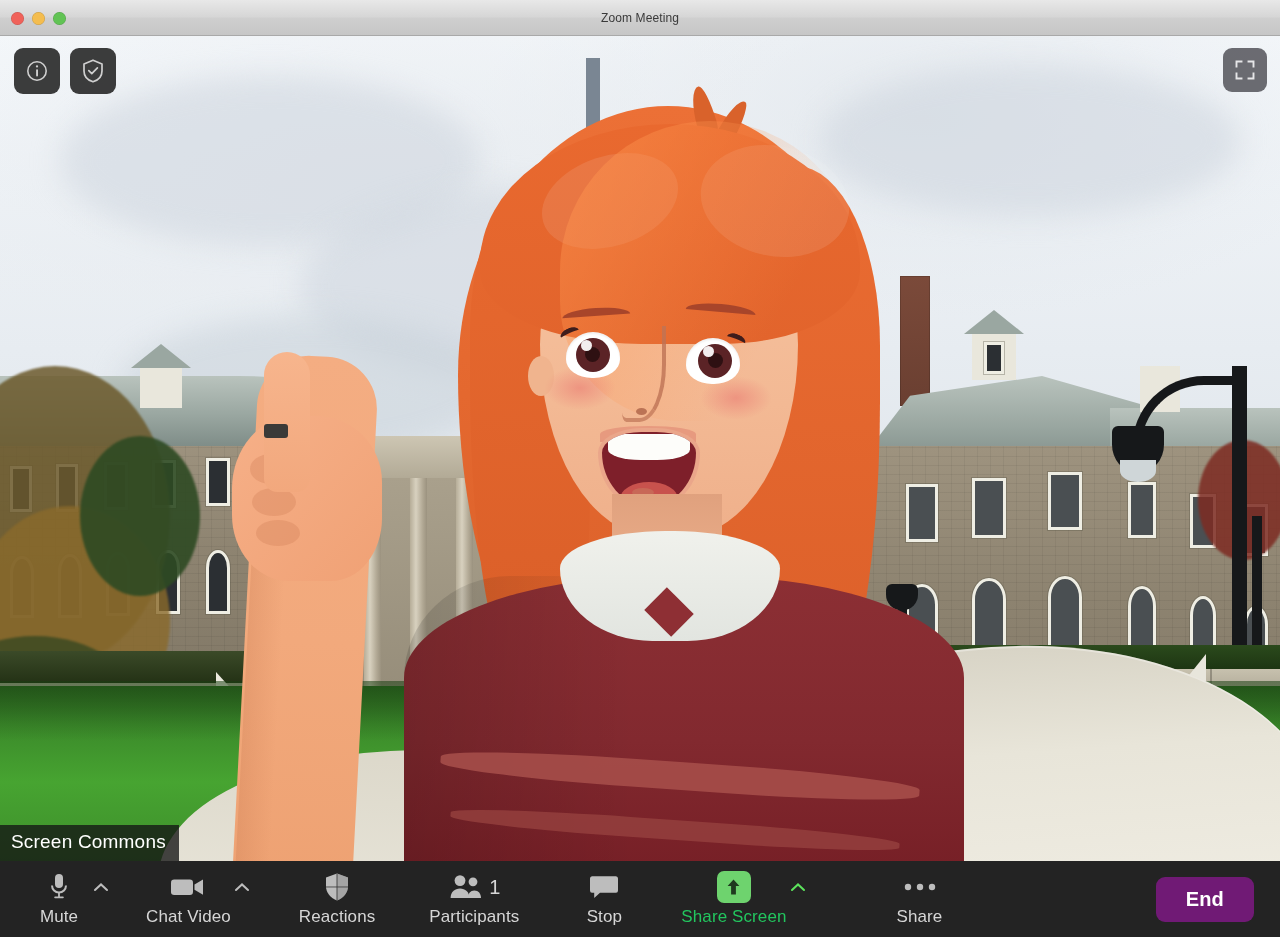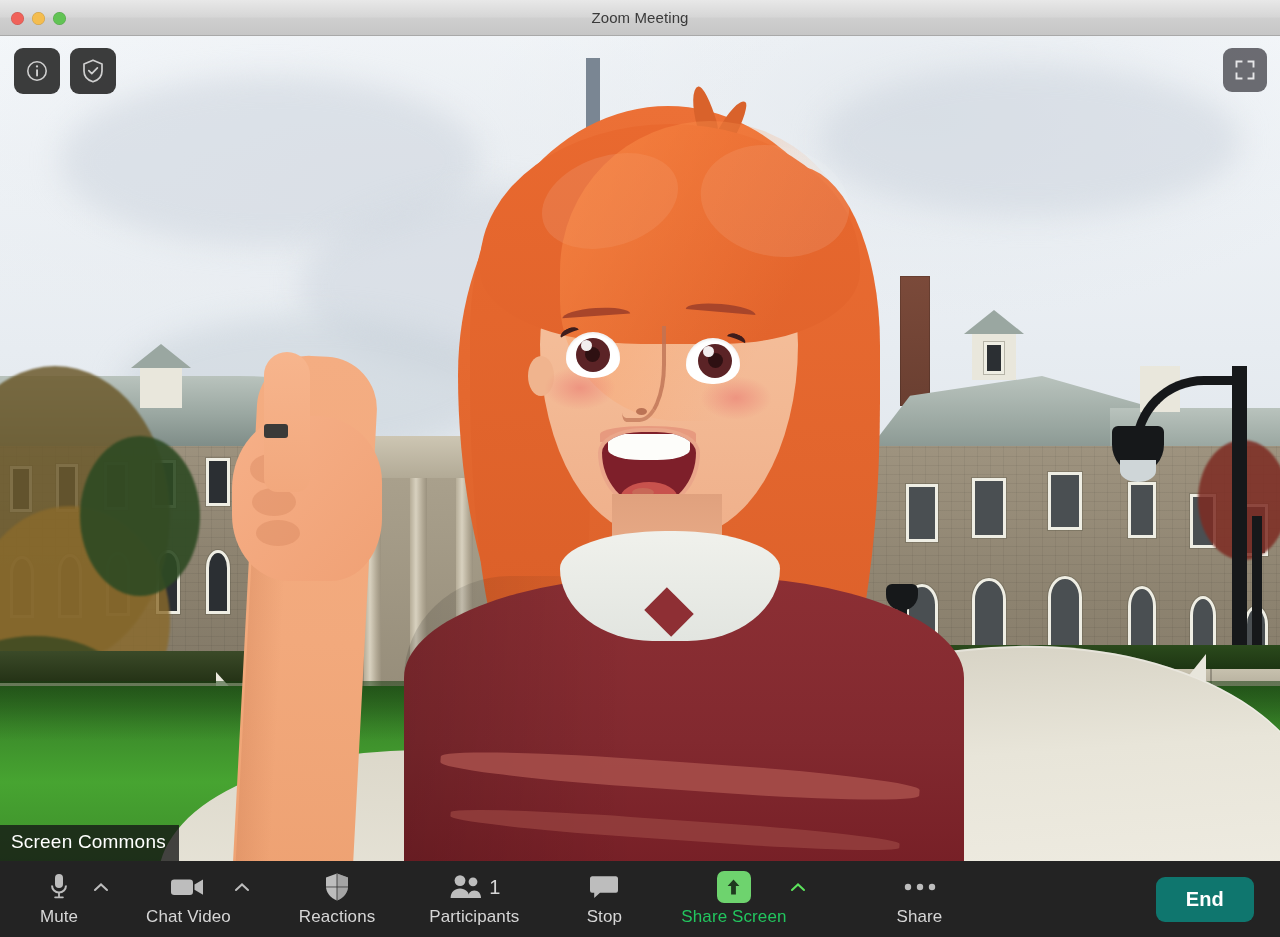--- a/index.html
+++ b/index.html
@@ -17,21 +17,21 @@
     background: linear-gradient(to bottom, #e8e8e8 0%, #d6d6d6 48%, #cfcfcf 52%, #c6c6c6 100%);
     border-bottom: 1px solid #a9a9a9;
     display: flex; align-items: center; justify-content: center;
   }
   .traffic { position: absolute; left: 11px; top: 0; height: 36px; display: flex; align-items: center; gap: 8px; }
   .light { width: 13px; height: 13px; border-radius: 50%; display: block; }
   .light.red    { background: #f0625a; box-shadow: inset 0 0 0 .5px rgba(0,0,0,.18); }
   .light.yellow { background: #f4bd4f; box-shadow: inset 0 0 0 .5px rgba(0,0,0,.18); }
   .light.green  { background: #61c354; box-shadow: inset 0 0 0 .5px rgba(0,0,0,.18); }
   .window-title {
-    font-size: 15px; color: #3a3a3a; letter-spacing: .1px;
+    font-size: 12px; color: #3a3a3a; letter-spacing: .1px;
   }
 
   
   .stage {
     position: absolute; top: 36px; left: 0; width: 1280px; height: 825px;
     overflow: hidden; background: #eef2f5;
   }
 
   
   .sky {
@@ -327,21 +327,21 @@
     margin-top: 3px; font-size: 17px; color: #d6d6d6; white-space: nowrap; letter-spacing: .1px;
   }
   .tbitem.active .tblabel { color: #22c55e; }
   .caret {
     width: 22px; height: 34px; display: flex; align-items: center; justify-content: center;
     margin-top: 9px; cursor: pointer;
   }
   .caret svg { display: block; }
   .pcount { font-size: 20px; color: #d6d6d6; margin-left: 3px; line-height: 1; }
   .endbtn {
-    background: #0f766e; color: #fff; font-size: 20px; font-weight: bold;
+    background: #701a75; color: #fff; font-size: 20px; font-weight: bold;
     border: none; border-radius: 9px; padding: 11px 30px; cursor: pointer;
     letter-spacing: .2px;
   }
   .grp { display: flex; align-items: flex-start; }
   .sp-40 { width: 40px; } .sp-34 { width: 34px; }
   .sp-46 { width: 46px; } .sp-54 { width: 54px; }
   .share-sq {
     width: 34px; height: 32px; background: #6ed36e; border-radius: 7px;
     display: flex; align-items: center; justify-content: center;
   }

